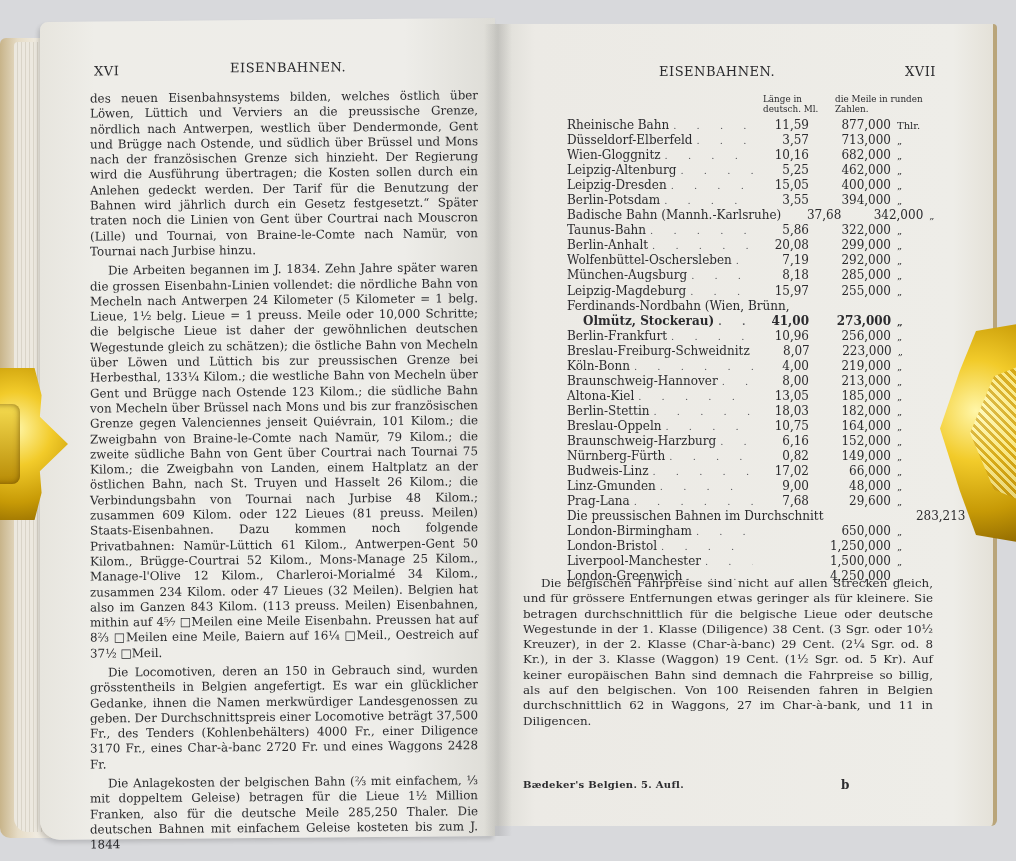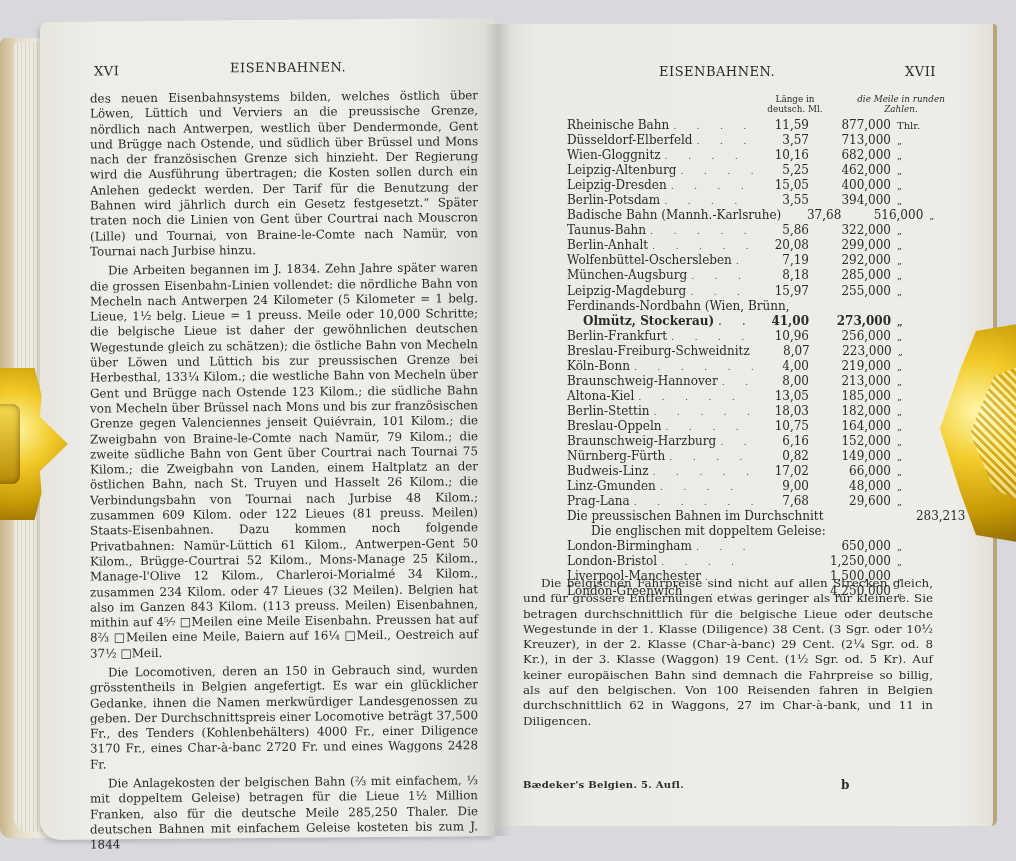--- a/index.html
+++ b/index.html
@@ -44,21 +44,21 @@
   .running-head {
     position: absolute; font-size: 13px; letter-spacing: 0.5px;
   }
   .body-text {
     position: absolute; font-size: 11.9px; line-height: 15.3px; text-align: justify;
     hyphens: manual;
   }
   .body-text p { margin: 0 0 4px 0; text-indent: 0; }
   .body-text p.indent { text-indent: 18px; }
   .table-head {
-    position: absolute; font-size: 8.8px; line-height: 10px; text-align: center;
+    position: absolute; font-size: 8.8px; line-height: 10px; text-align: left;
   }
   .rail-table {
     position: absolute; left: 28px; top: 94px; width: 410px;
     font-size: 12px; line-height: 15.05px;
   }
   .rail-row { display: flex; align-items: baseline; height: 15.05px; white-space: nowrap; margin-left: 44px; }
   .rail-row .name { flex: 0 0 auto; }
   .rail-row .dots {
     flex: 1 1 auto; overflow: hidden; color: #55555a; letter-spacing: 8.5px; margin: 0 4px;
     font-size: 10px;
@@ -109,21 +109,21 @@
     <p class="indent">Die Locomotiven, deren an 150 in Gebrauch sind, wurden grösstentheils in Belgien angefertigt. Es war ein glücklicher Gedanke, ihnen die Namen merkwürdiger Landesgenossen zu geben. Der Durchschnittspreis einer Locomotive beträgt 37,500 Fr., des Tenders (Kohlenbehälters) 4000 Fr., einer Diligence 3170 Fr., eines Char-à-banc 2720 Fr. und eines Waggons 2428 Fr.</p>
     <p class="indent">Die Anlagekosten der belgischen Bahn (⅔ mit einfachem, ⅓ mit doppeltem Geleise) betragen für die Lieue 1½ Million Franken, also für die deutsche Meile 285,250 Thaler. Die deutschen Bahnen mit einfachem Geleise kosteten bis zum J. 1844</p>
   </div>
 </div>
 
 <div class="page page-right">
   <div class="running-head" style="left:164px; top:40px;">EISENBAHNEN.</div>
   <div class="running-head" style="left:410px; top:40px;">XVII</div>
 
   <div class="table-head" style="left:268px; top:70px; width:64px;">Länge in deutsch. Ml.</div>
-  <div class="table-head" style="left:360px; top:70px; width:92px;font-style:italic;">die Meile in runden Zahlen.</div>
+  <div class="table-head" style="left:340px; top:70px; width:92px;">die Meile in runden Zahlen.</div>
 
   <div class="rail-table" id="rail-table">
       <div class="rail-row">
         <span class="name">Rheinische Bahn</span>
         <span class="dots">. . . . . . . . . . . . . . . . . . . .</span>
         <span class="len">11,59</span>
         <span class="cost">877,000</span>
         <span class="unit">Thlr.</span>
       </div>
       <div class="rail-row">
@@ -158,21 +158,21 @@
         <span class="name">Berlin-Potsdam</span>
         <span class="dots">. . . . . . . . . . . . . . . . . . . .</span>
         <span class="len">3,55</span>
         <span class="cost">394,000</span>
         <span class="unit">„</span>
       </div>
       <div class="rail-row">
         <span class="name">Badische Bahn (Mannh.-Karlsruhe)</span>
         <span class="dots">. . . . . . . . . . . . . . . . . . . .</span>
         <span class="len">37,68</span>
-        <span class="cost">516,000</span>
+        <span class="cost">342,000</span>
         <span class="unit">„</span>
       </div>
       <div class="rail-row">
         <span class="name">Taunus-Bahn</span>
         <span class="dots">. . . . . . . . . . . . . . . . . . . .</span>
         <span class="len">5,86</span>
         <span class="cost">322,000</span>
         <span class="unit">„</span>
       </div>
       <div class="rail-row">
@@ -300,23 +300,20 @@
         <span class="len">7,68</span>
         <span class="cost">29,600</span>
         <span class="unit">„</span>
       </div>
       <div class="rail-row">
         <span class="name">Die preussischen Bahnen im Durchschnitt</span>
         <span class="dots"></span>
         <span class="len"></span>
         <span class="cost">283,213</span>
         <span class="unit">„</span>
-      </div>
-      <div class="rail-row subhead">
-        <span class="name">Die englischen mit doppeltem Geleise:</span>
       </div>
       <div class="rail-row">
         <span class="name">London-Birmingham</span>
         <span class="dots">. . . . . . . . . . . . . . . . . . . .</span>
         <span class="len"></span>
         <span class="cost">650,000</span>
         <span class="unit">„</span>
       </div>
       <div class="rail-row">
         <span class="name">London-Bristol</span>

